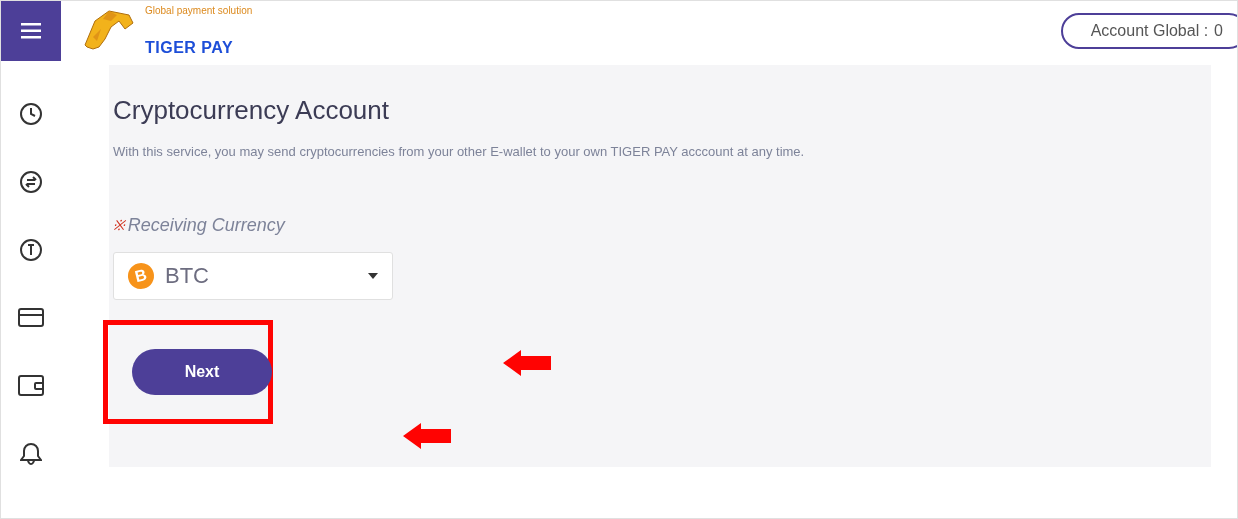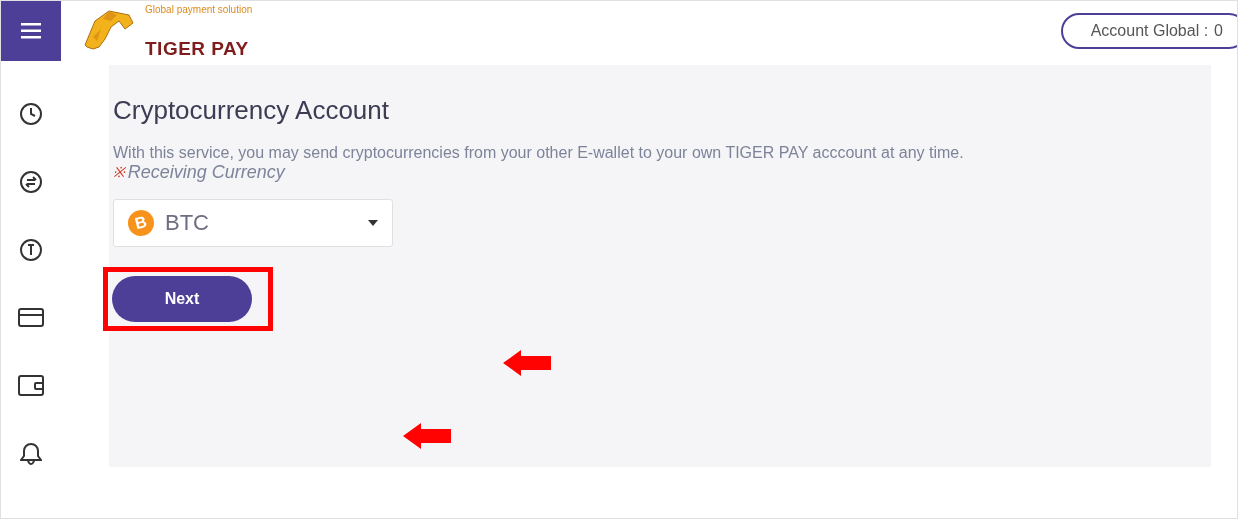--- a/index.html
+++ b/index.html
@@ -29,21 +29,21 @@
       cursor: pointer;
     }
     .logo-wrap {
       display: flex;
       align-items: center;
       margin-left: 20px;
     }
     .tiger-svg { width: 56px; height: 44px; }
     .logo-text { margin-left: 8px; display: flex; flex-direction: column; line-height: 1; gap: 24px; }
     .logo-tagline { font-size: 10px; color: #dc8a1e; letter-spacing: 0px; }
-    .logo-name { font-size: 19px; font-weight: bold; color: #7f1d1d; letter-spacing: 0.5px; }
+    .logo-name { font-size: 16px; font-weight: bold; color: #1d4ed8; letter-spacing: 0.5px; }
     .account-pill {
       position: absolute;
       right: -10px;
       top: 12px;
       border: 2px solid #4d3f98;
       border-radius: 22px;
       height: 36px;
       padding: 0 22px 0 28px;
       display: flex;
       align-items: center;
@@ -77,22 +77,23 @@
       padding: 30px 0 0 0;
     }
     .page-title {
       font-size: 26px;
       color: #3c3c55;
       margin: 0 0 18px 4px;
       padding-left: 0;
       font-weight: normal;
     }
     .page-desc {
-      font-size: 16px;
+      font-size: 13px;
       color: #7d8399;
+      margin-bottom: 56px;
       padding-left: 4px;
     }
     .req-mark { color: #d0311e; font-size: 14px; vertical-align: 1px; margin-right: 3px; }
     .field-label { color: #7d8399; font-style: italic; font-size: 18px; margin-bottom: 16px; padding-left: 4px; }
     .select-box {
       background: #fff;
       border: 1px solid #e0e0e0;
       border-radius: 3px;
       width: 280px;
       height: 48px;
@@ -109,21 +110,21 @@
       display: flex; align-items: center; justify-content: center;
       transform: rotate(-14deg);
       margin-right: 11px;
     }
     .coin-b { color: #fff; font-weight: bold; font-size: 16px; font-family: Arial, sans-serif; }
     .coin-name { color: #6d6d80; font-size: 22px; }
     .caret { position: absolute; right: 14px; top: 50%; transform: translateY(-50%); }
     .next-btn-wrap {
       margin-top: 20px;
       width: 170px;
-      padding: 4px;
+      padding: 24px;
       border: 5px solid #ff0302;
       display: inline-block;
       margin-left: -6px;
     }
     .next-btn {
       background: #4d3f98;
       color: #fff;
       border: none;
       border-radius: 26px;
       width: 140px;

